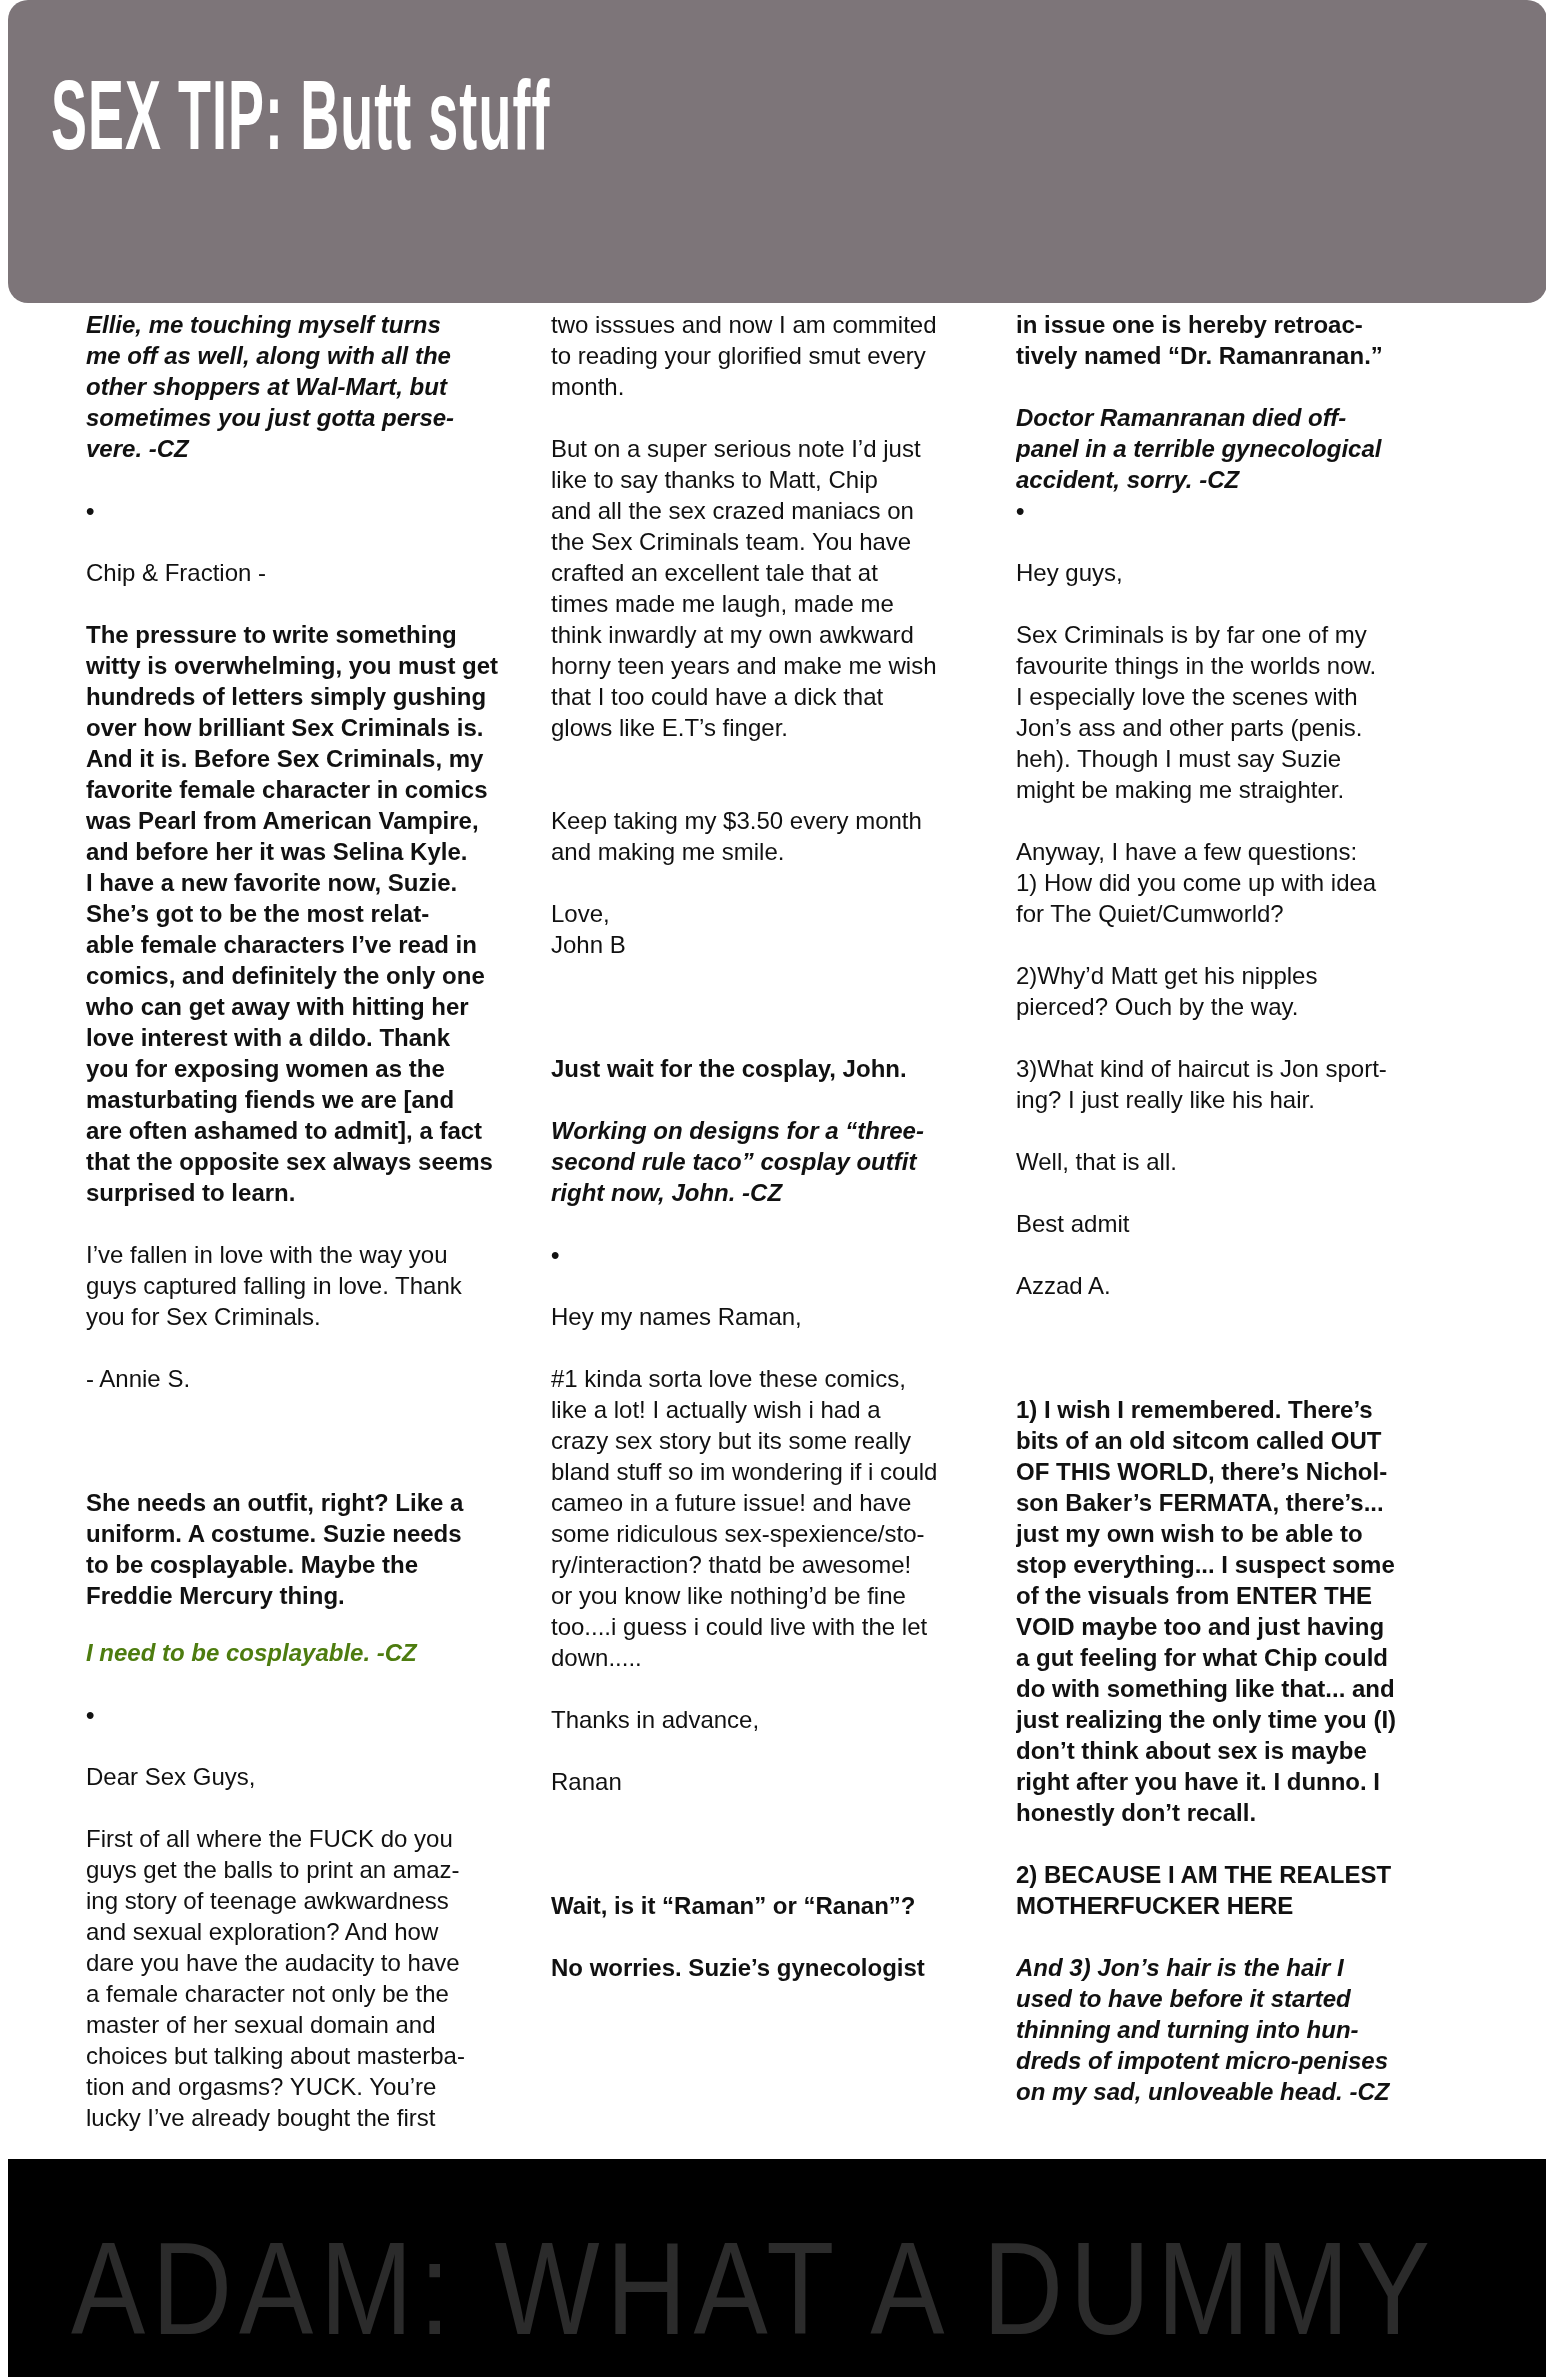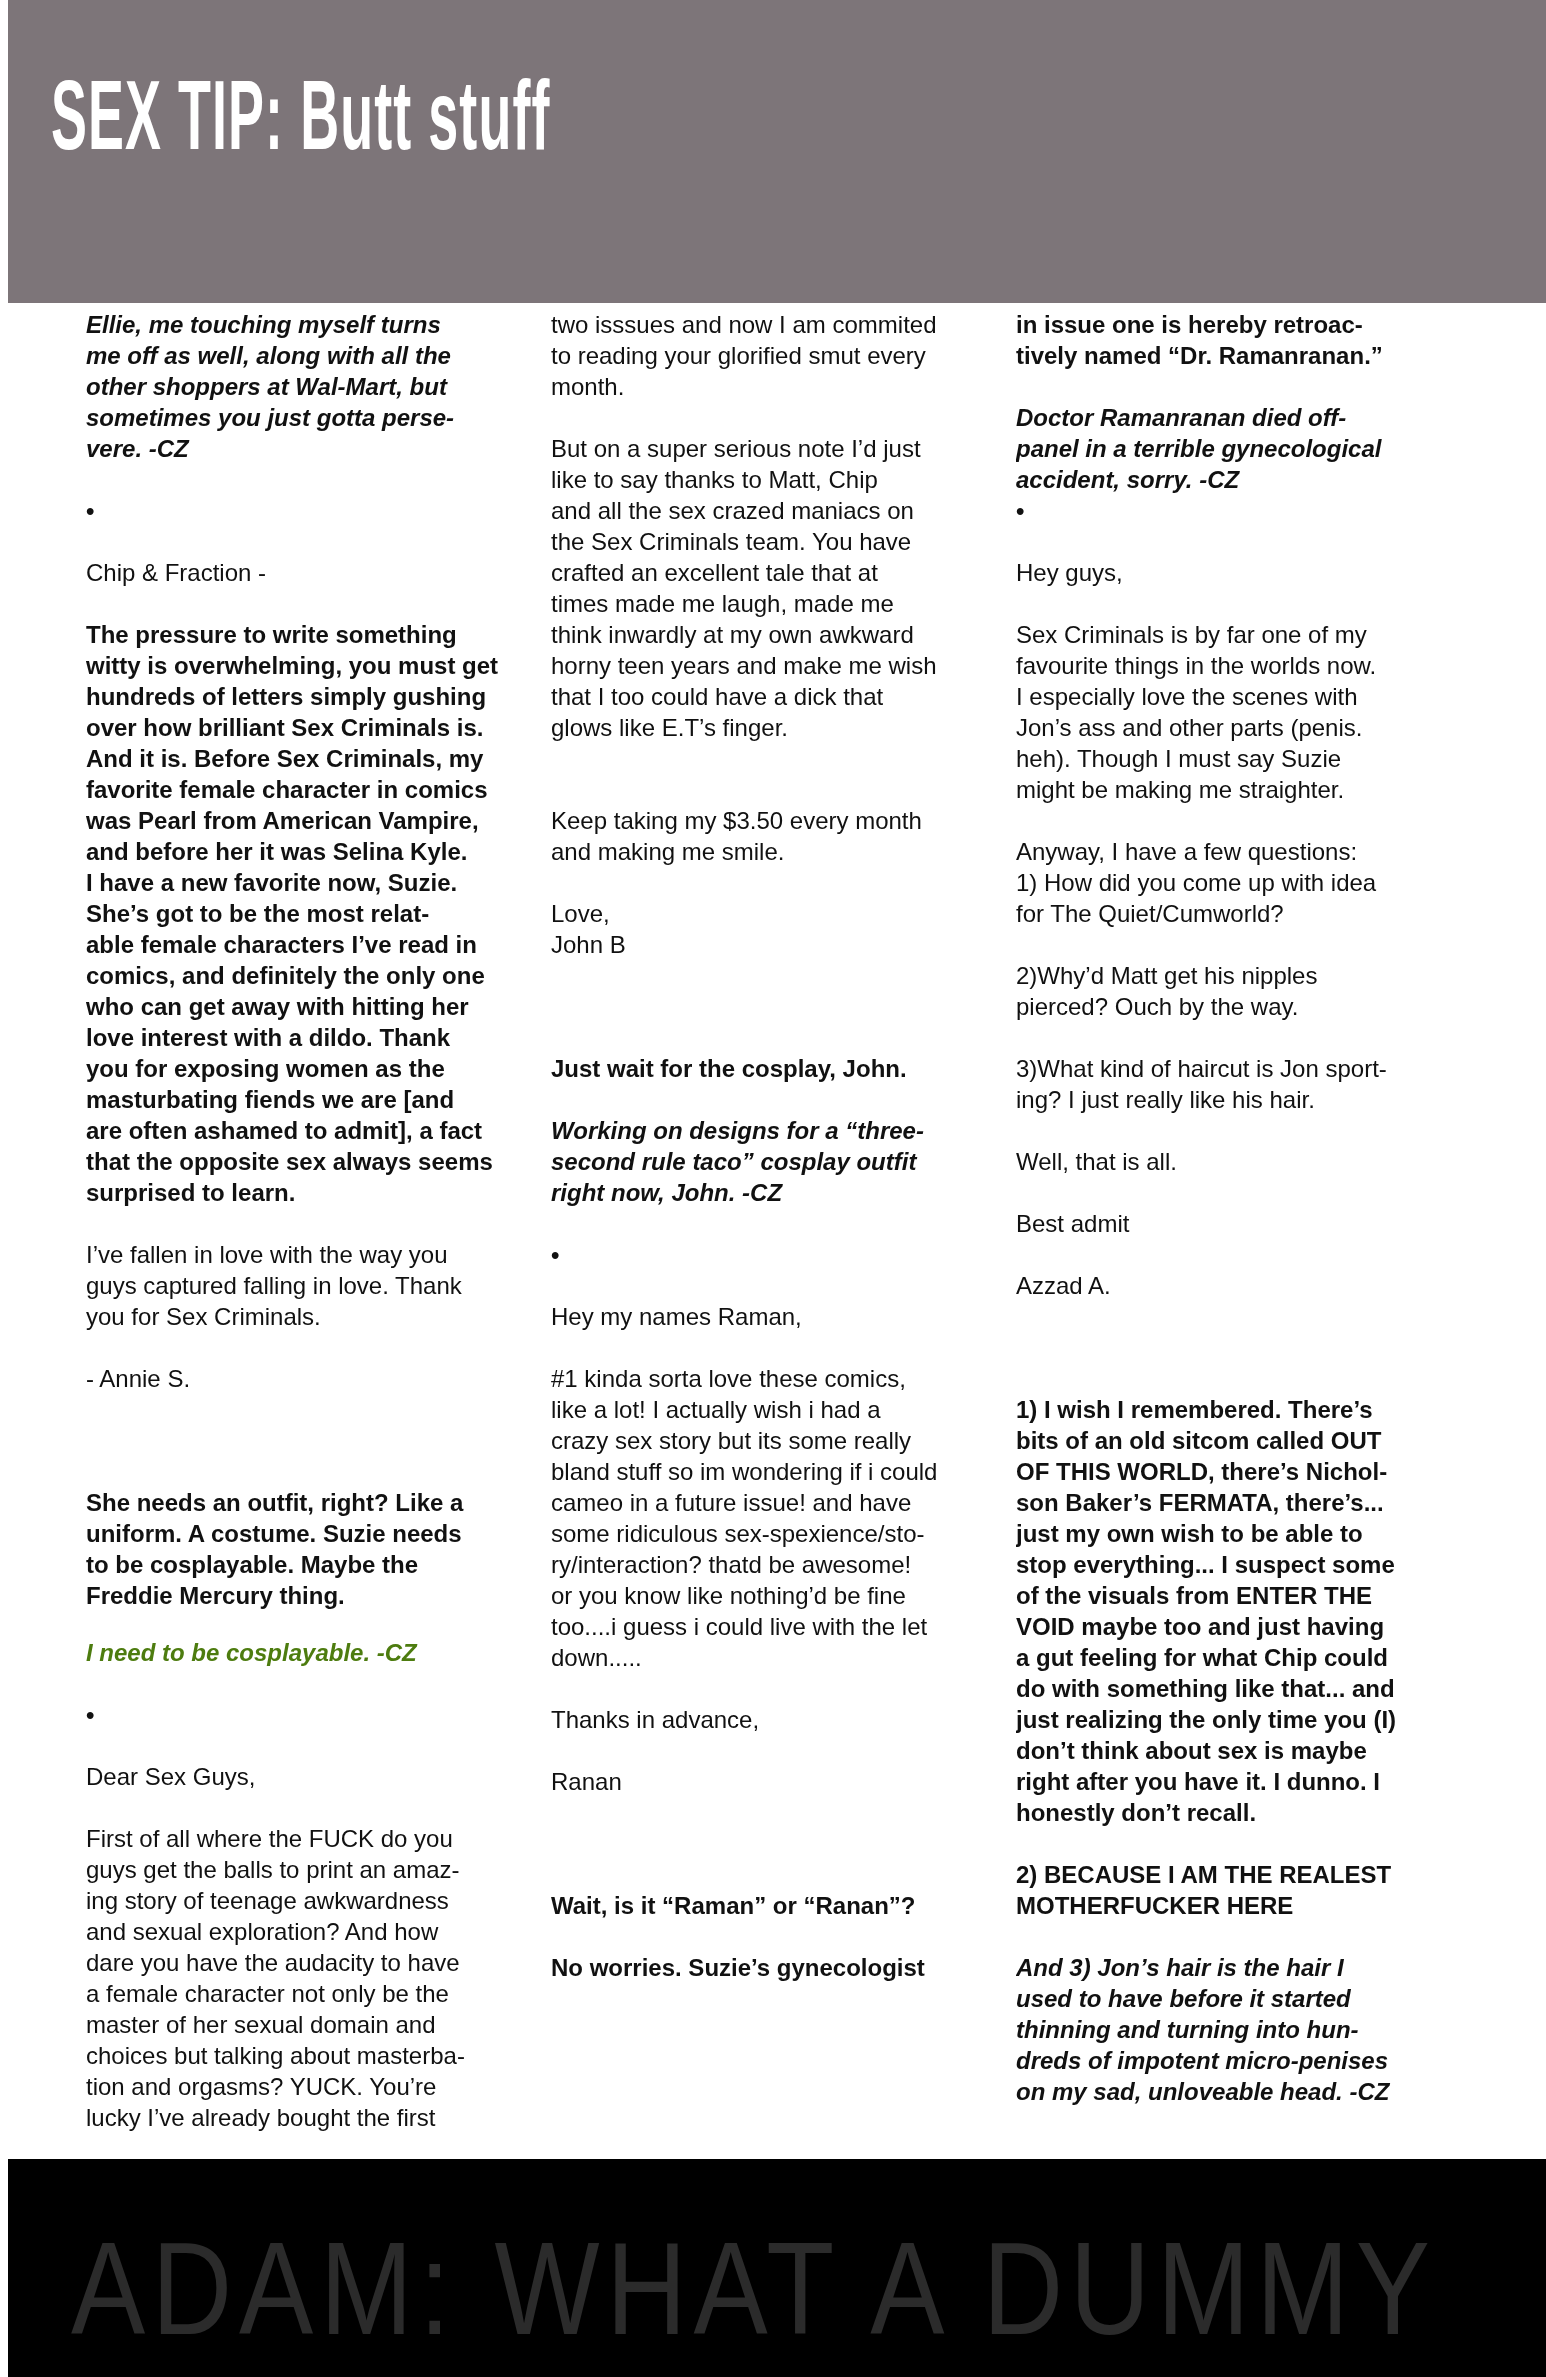--- a/index.html
+++ b/index.html
@@ -74,21 +74,21 @@
     white-space: nowrap;
     transform: scaleX(0.85);
     transform-origin: left top;
   }
 </style>
 </head>
 <body>
 
 <div class="page">
 
-  <header class="header-band" style="background: rgb(125, 117, 121);">
+  <header class="header-band" style="background: rgb(125, 117, 121); border-radius: 20px;">
     <h1 class="header-title" style="color: rgb(255, 255, 255);">SEX TIP: Butt stuff</h1>
   </header>
 
   <main class="columns" id="columns">
       <div class="column">
         <p class="para bold-italic" style="margin-top: 0px; color: rgb(17, 17, 17);">Ellie, me touching myself turns
 me off as well, along with all the
 other shoppers at Wal-Mart, but
 sometimes you just gotta perse-
 vere. -CZ</p>

